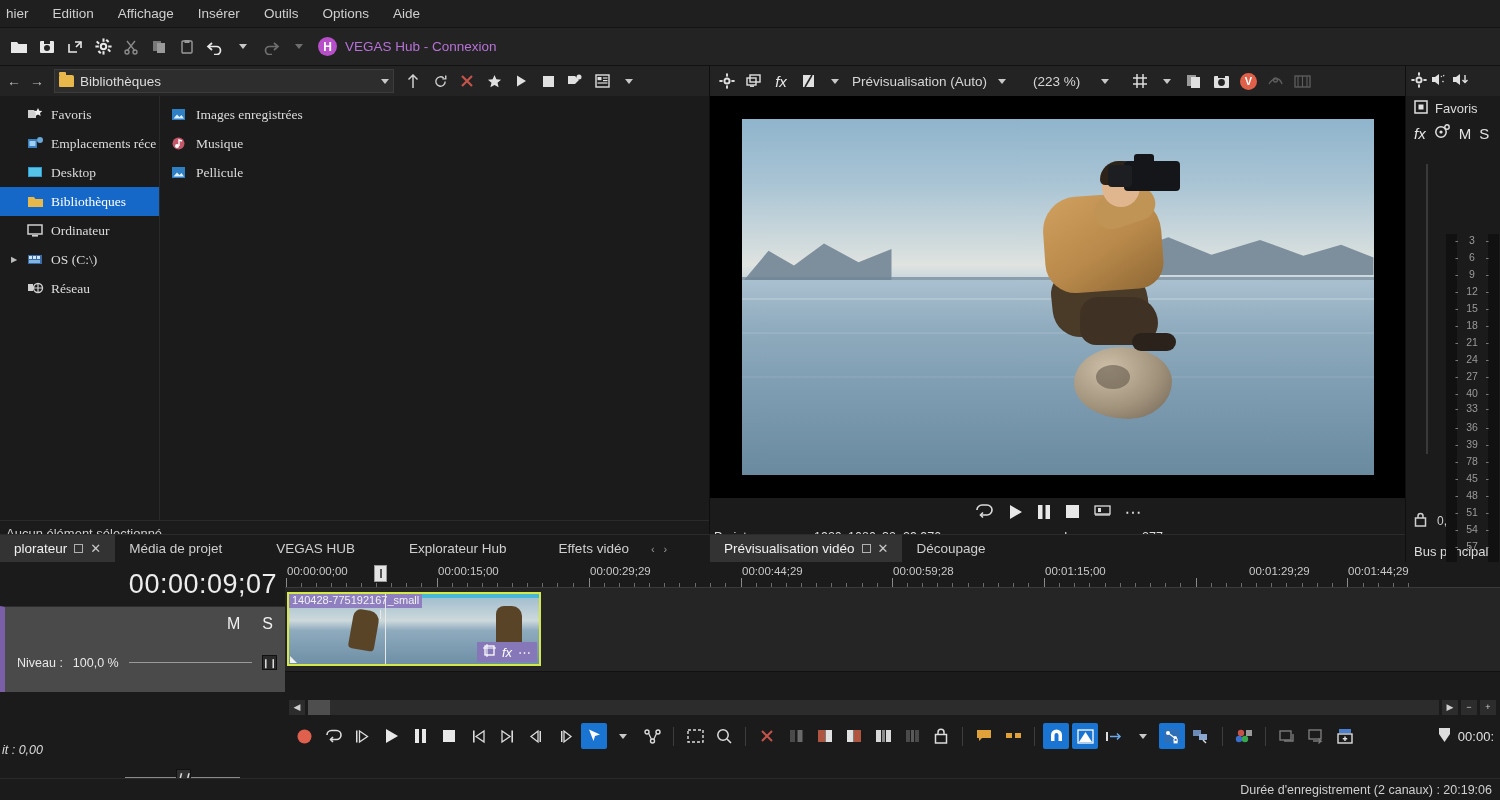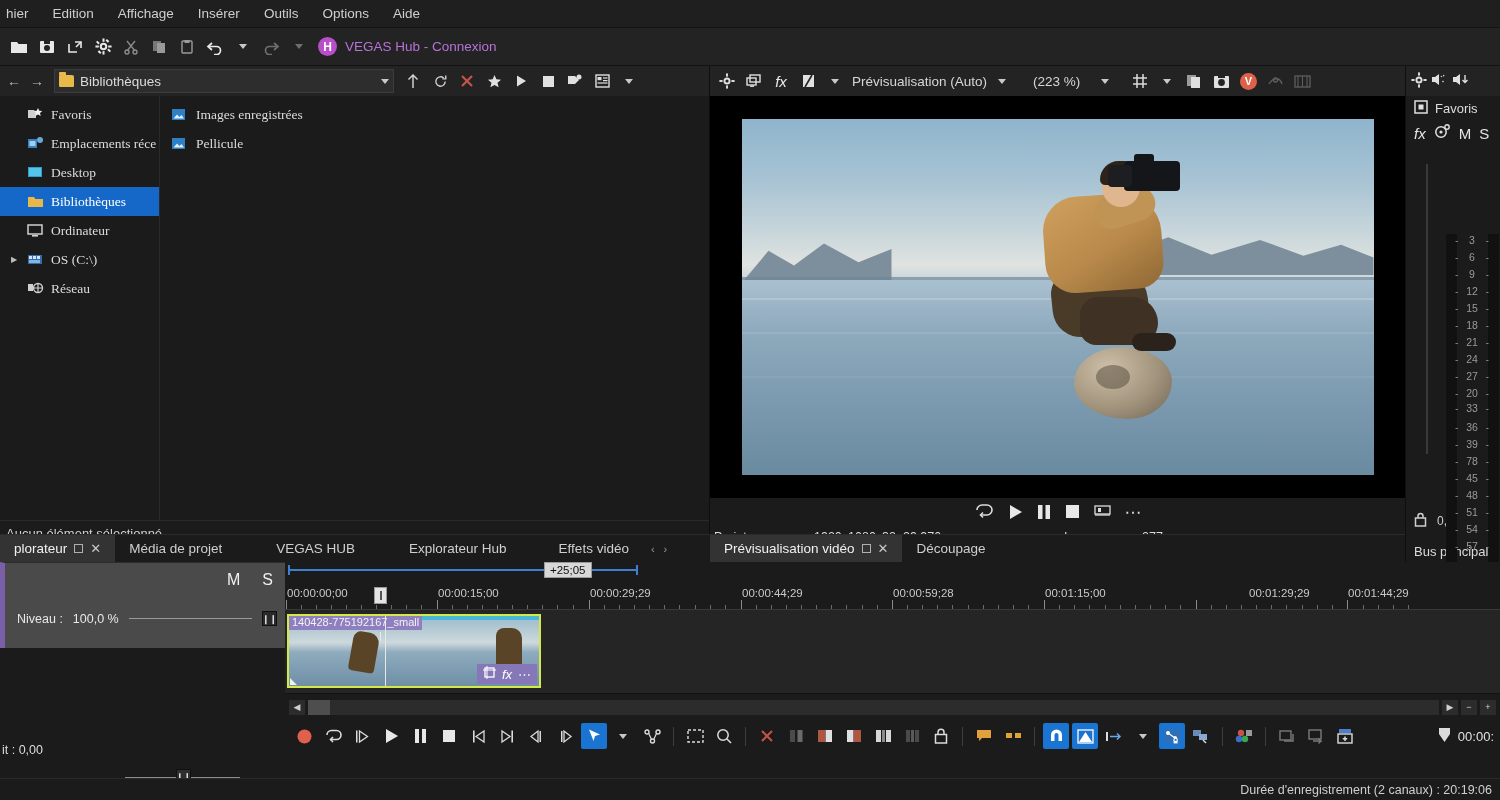--- a/index.html
+++ b/index.html
@@ -124,21 +124,21 @@
   .track-header { position:relative; height:86px; background:#4a4a4a; border-top:1px solid #2c2c2c;
                   border-left:5px solid #7a5ea8; }
   .th-ms { position:absolute; right:12px; top:8px; display:flex; gap:22px;
            color:#f0f0f0; font-size:16px; }
   .th-level { position:absolute; left:12px; top:48px; right:8px; display:flex;
               align-items:center; gap:10px; color:#e8e8e8; font-size:12.5px; }
   .th-level .slider { flex:1; height:1px; background:#9a9a9a; position:relative; }
   .th-level .knob { width:15px; height:15px; background:#2a2a2a; border:1px solid #101010;
                     display:flex; align-items:center; justify-content:center; color:#ddd; font-size:9px; }
 
-  .tl-status { position:absolute; left:0; top:176px; width:285px; height:62px; background:#1b1b1b; }
+  .tl-status { position:absolute; left:0; top:176px; width:285px; height:62px; background:#1b1b1b;font-style:italic; }
   .tls-row { display:flex; align-items:center; color:#dcdcdc; font-size:12.5px; padding-left:2px; height:24px;}
   .tls-slider { position:relative; margin-top:4px; height:22px; }
   .tls-slider .line { position:absolute; left:125px; right:45px; top:11px; height:1px; background:#8a8a8a; }
   .tls-slider .kn { position:absolute; left:176px; top:3px; width:15px; height:16px; background:#2f2f2f;
                     border:1px solid #111; display:flex; align-items:center; justify-content:center;
                     color:#ddd; font-size:9px; }
   .tls-slider .tri { position:absolute; left:197px; top:21px; width:0; height:0;
                      border-left:5px solid transparent; border-right:5px solid transparent;
                      border-bottom:6px solid #b8b8b8; }
 
@@ -481,20 +481,30 @@
               <svg width="17" height="15" viewBox="0 0 17 15">
                   <rect x="2" y="2" width="13" height="11" fill="#2e7fc4"></rect>
                   <path d="M3.5 11.5l3.5-4 2.5 2.5 2-2 2.5 3.5z" fill="#dff0ff"></path>
                 </svg>
             </span>
             <span>Images enregistrées</span>
           </div>
           <div class="frow">
             <span class="ic">
               <svg width="17" height="15" viewBox="0 0 17 15">
+                  <circle cx="8.5" cy="7.5" r="6" fill="#c4566a"></circle>
+                  <circle cx="7" cy="10" r="2" fill="#fff"></circle>
+                  <path d="M9 10V4l3 1" stroke="#fff" stroke-width="1.4" fill="none"></path>
+                </svg>
+            </span>
+            <span>Musique</span>
+          </div>
+          <div class="frow">
+            <span class="ic">
+              <svg width="17" height="15" viewBox="0 0 17 15">
                   <rect x="2" y="2" width="13" height="11" fill="#2e7fc4"></rect>
                   <path d="M3.5 11.5l3.5-4 2.5 2.5 2-2 2.5 3.5z" fill="#dff0ff"></path>
                 </svg>
             </span>
             <span>Pellicule</span>
           </div>
         </div>
       </div>
 
       <div class="exp-status">Aucun élément sélectionné</div>
@@ -708,21 +718,21 @@
         <div class="mx-scalewrap">
           <div class="mx-tick" style="top:0px">3</div>
           <div class="mx-tick" style="top:17px">6</div>
           <div class="mx-tick" style="top:34px">9</div>
           <div class="mx-tick" style="top:51px">12</div>
           <div class="mx-tick" style="top:68px">15</div>
           <div class="mx-tick" style="top:85px">18</div>
           <div class="mx-tick" style="top:102px">21</div>
           <div class="mx-tick" style="top:119px">24</div>
           <div class="mx-tick" style="top:136px">27</div>
-          <div class="mx-tick" style="top:153px">20</div>
+          <div class="mx-tick" style="top:153px">40</div>
           <div class="mx-tick" style="top:168px">33</div>
           <div class="mx-tick" style="top:187px">36</div>
           <div class="mx-tick" style="top:204px">39</div>
           <div class="mx-tick" style="top:221px">78</div>
           <div class="mx-tick" style="top:238px">45</div>
           <div class="mx-tick" style="top:255px">48</div>
           <div class="mx-tick" style="top:272px">51</div>
           <div class="mx-tick" style="top:289px">54</div>
           <div class="mx-tick" style="top:306px">57</div>
         </div>
@@ -771,20 +781,23 @@
       <span class="tx">✕</span>
     </div>
     <div class="tab">
       <span>Découpage</span>
     </div>
   </div>
 
   <div class="tl">
 
     <div class="tl-left">
+      <div class="tl-timecode">
+        <span>00:00:09;07</span>
+      </div>
       <div class="track-header">
         <div class="th-ms">
           <span>M</span>
           <span>S</span>
         </div>
         <div class="th-level">
           <span>Niveau :</span>
           <span>100,0 %</span>
           <span class="slider"></span>
           <span class="knob">❙❙</span>
@@ -797,25 +810,20 @@
         <span>it : 0,00</span>
       </div>
       <div class="tls-slider">
         <div class="line"></div>
         <div class="kn">❙❙</div>
         <div class="tri"></div>
       </div>
     </div>
 
     <div class="tl-right">
-      <div class="tl-marker-row">
-        <div class="tl-loopbar"></div>
-        <div class="tl-tip">+25;05</div>
-        <div class="tl-markerflag"></div>
-      </div>
 
       <div class="tl-ruler">
         <div class="lbl" style="left:2px">00:00:00;00</div>
         <div class="lbl" style="left:153px">00:00:15;00</div>
         <div class="lbl" style="left:305px">00:00:29;29</div>
         <div class="lbl" style="left:457px">00:00:44;29</div>
         <div class="lbl" style="left:608px">00:00:59;28</div>
         <div class="lbl" style="left:760px">00:01:15;00</div>
         <div class="lbl" style="left:964px">00:01:29;29</div>
         <div class="lbl" style="left:1063px">00:01:44;29</div>

